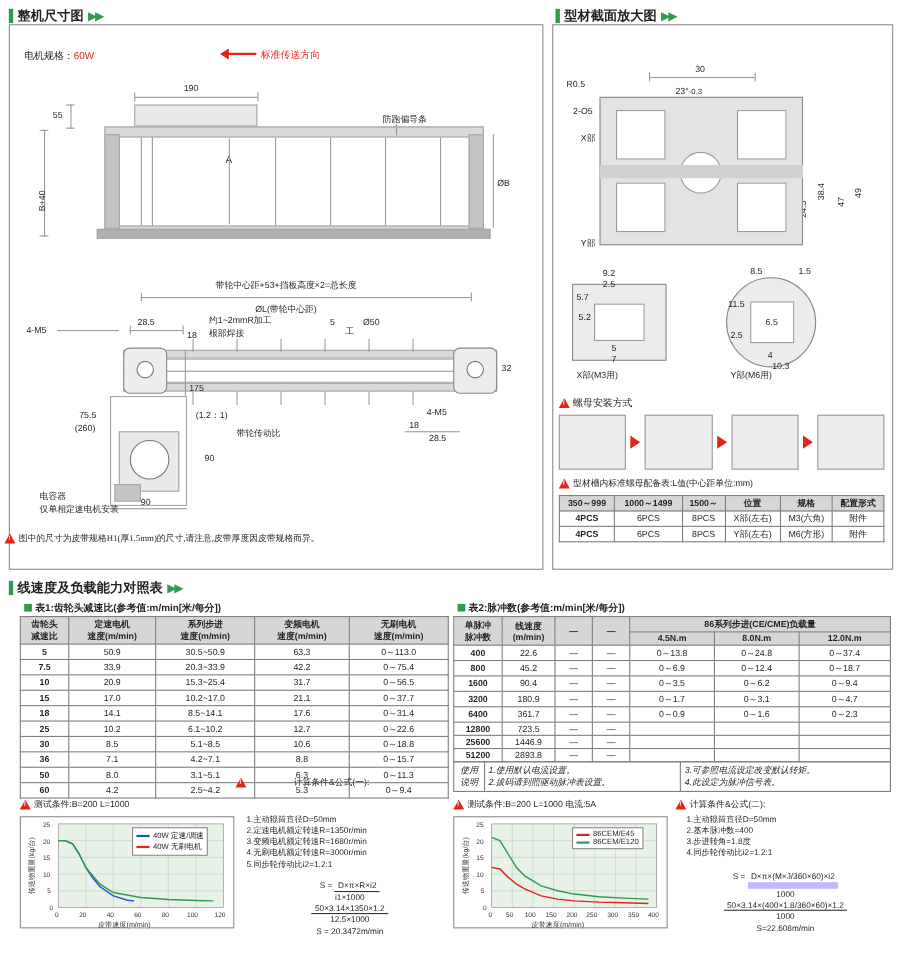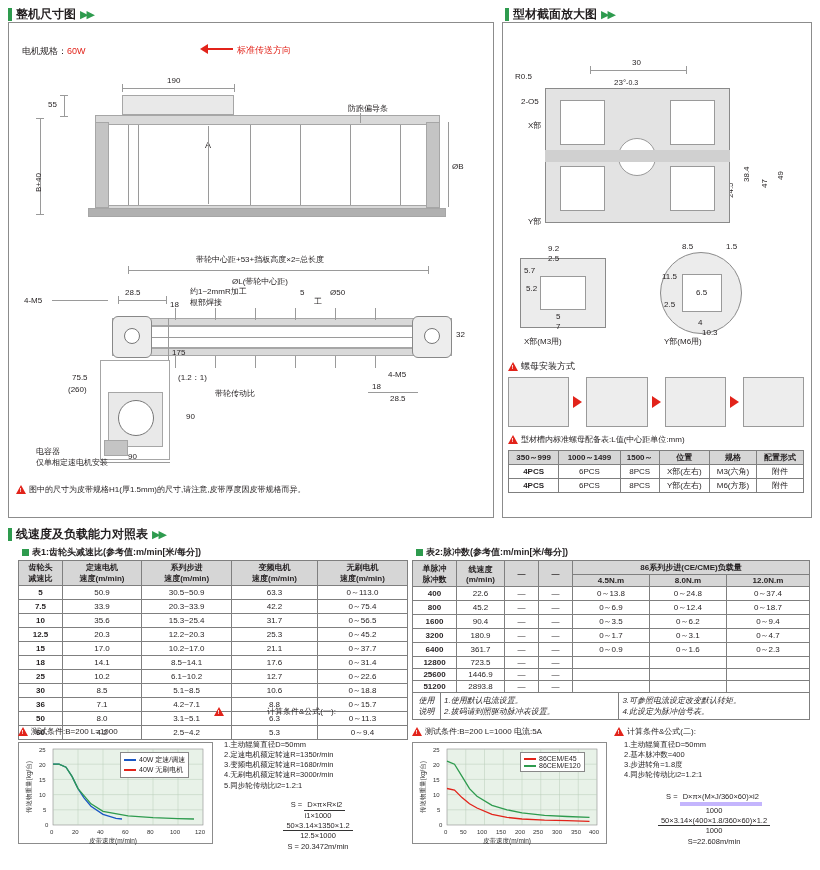--- a/index.html
+++ b/index.html
@@ -186,21 +186,21 @@
   <div class="hline" style="left:100px;top:462px;width:70px;"></div>
 
   <div class="dim" style="left:388px;top:370px;">4-M5</div>
   <div class="dim" style="left:372px;top:382px;">18</div>
   <div class="dim" style="left:390px;top:394px;">28.5</div>
   <div class="hline" style="left:368px;top:392px;width:50px;"></div>
 
   <div class="dim" style="left:36px;top:446px;white-space:pre;">电容器
 仅单相定速电机安装</div>
 
-  <div class="warn" style="position:absolute;left:16px;top:484px;">
+  <div class="warn" style="position:absolute;left:4px;top:484px;font-family:Liberation Serif, serif;">
     <span class="tri"></span>
     <span>图中的尺寸为皮带规格H1(厚1.5mm)的尺寸,请注意,皮带厚度因皮带规格而异。</span>
   </div>
 
   <div class="frame" style="left:502px;top:22px;width:310px;height:496px;"></div>
 
   <div class="hline" style="left:590px;top:70px;width:96px;"></div>
   <div class="vline" style="left:590px;top:66px;height:8px;"></div>
   <div class="vline" style="left:686px;top:66px;height:8px;"></div>
   <div class="dim" style="left:632px;top:58px;">30</div>
@@ -334,31 +334,24 @@
         </tr>
         <tr>
           <td style="font-weight: bold;">7.5</td>
           <td>33.9</td>
           <td>20.3~33.9</td>
           <td>42.2</td>
           <td>0～75.4</td>
         </tr>
         <tr>
           <td style="font-weight: bold;">10</td>
-          <td>35.6</td>
+          <td>20.9</td>
           <td>15.3~25.4</td>
           <td>31.7</td>
           <td>0～56.5</td>
-        </tr>
-        <tr>
-          <td style="font-weight: bold;">12.5</td>
-          <td>20.3</td>
-          <td>12.2~20.3</td>
-          <td>25.3</td>
-          <td>0～45.2</td>
         </tr>
         <tr>
           <td style="font-weight: bold;">15</td>
           <td>17.0</td>
           <td>10.2~17.0</td>
           <td>21.1</td>
           <td>0～37.7</td>
         </tr>
         <tr>
           <td style="font-weight: bold;">18</td>
@@ -603,21 +596,21 @@
   </div>
   <div class="note" style="position:absolute;left:624px;top:740px;width:186px;">
     <div>1.主动辊筒直径D=50mm</div>
     <div>2.基本脉冲数=400</div>
     <div>3.步进转角=1.8度</div>
     <div>4.同步轮传动比i2=1.2:1</div>
   </div>
   <div class="note" style="position:absolute;left:616px;top:792px;width:196px;text-align:center;">
     <div>
       <span style="display:inline-block;">S =</span>
-      <span style="display:inline-block;border-bottom:4px solid #c4b5fd;padding:0 3px;">D×π×(M×J/360×60)×i2</span>
+      <span style="display:inline-block;border-bottom:6px solid #c4b5fd;padding:0 3px;">D×π×(M×J/360×60)×i2</span>
     </div>
     <div>1000</div>
     <div>
       <span style="border-bottom:1px solid #333;padding:0 3px;">50×3.14×(400×1.8/360×60)×1.2</span>
     </div>
     <div>1000</div>
     <div>S=22.608m/min</div>
   </div>
 
   <div class="chartbox" style="left:412px;top:742px;width:195px;height:102px;">

